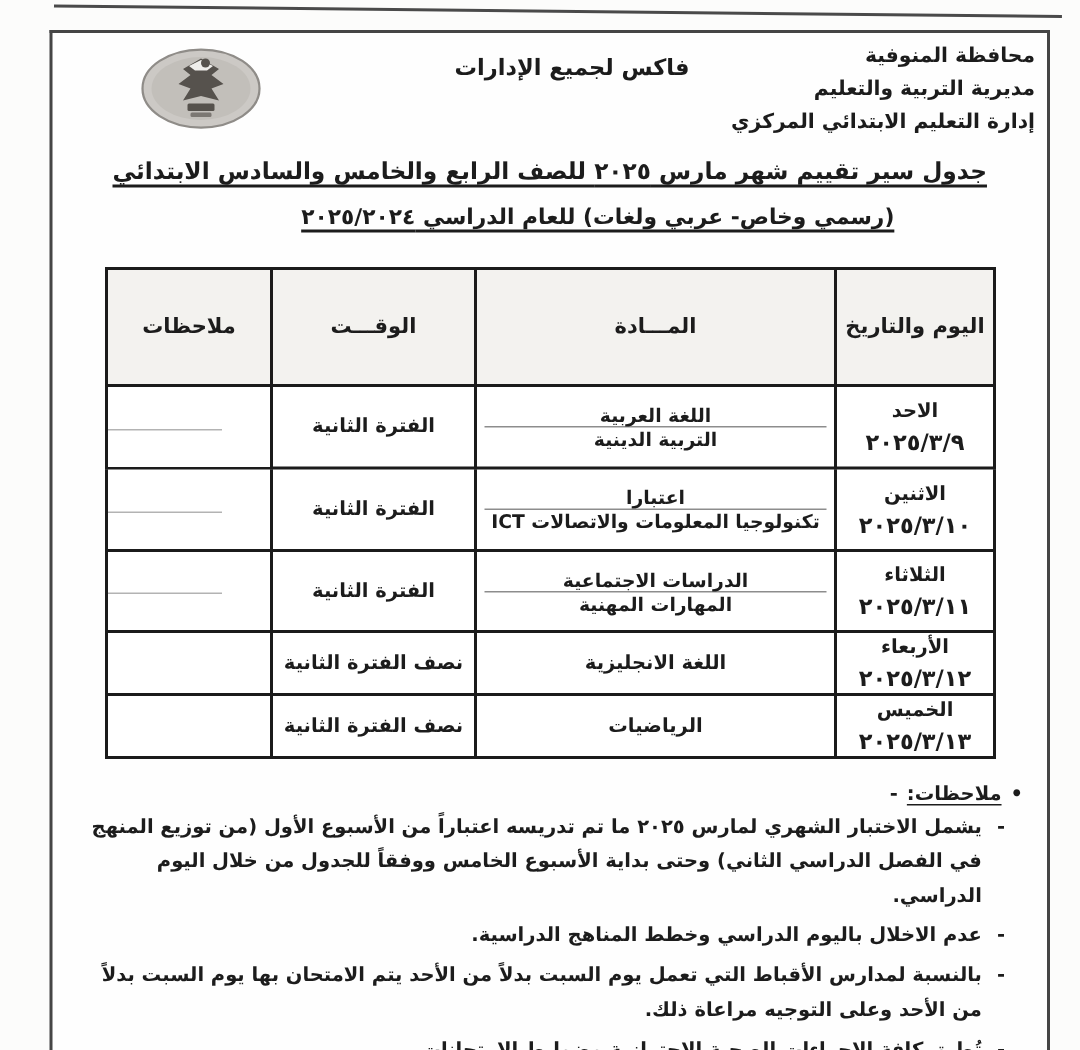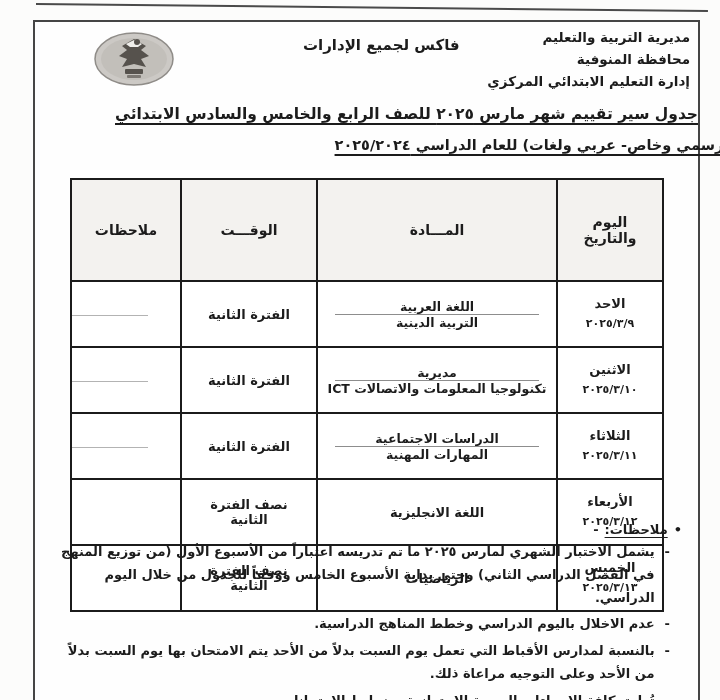--- a/index.html
+++ b/index.html
@@ -13,36 +13,36 @@
     background:#4a4a4a;transform:rotate(0.6deg);transform-origin:left top;
   }
   .frame{
     position:absolute;left:33px;top:20px;width:663px;height:690px;
     border:2px solid #454545;border-bottom:none;background:#fefefe;
   }
   .emblem{position:absolute;left:58px;top:9px;}
   .fax{position:absolute;left:268px;top:14px;font-size:15px;white-space:nowrap;}
   .org{position:absolute;right:8px;top:4px;text-align:right;font-size:13.5px;line-height:22px;direction:rtl;}
   .org div{white-space:nowrap;}
-  .title{position:absolute;left:0;width:100%;direction:rtl;}
+  .title{position:absolute;left:0;width:100%;text-align:center;direction:rtl;}
   .title-1{top:83px;font-size:15.5px;}
   .title-2{top:115px;font-size:14.5px;padding-left:32px;}
   .title span{text-decoration:underline;text-underline-offset:4px;text-decoration-thickness:2px;}
 
   table.sched{
     position:absolute;left:35px;top:156px;width:592px;
     direction:rtl;border-collapse:collapse;table-layout:fixed;
   }
   table.sched th,table.sched td{
-    border:2px solid #1b1b1b;padding:12px;text-align:center;vertical-align:middle;
+    border:2px solid #1b1b1b;padding:0;text-align:center;vertical-align:middle;
     font-size:13px;font-weight:bold;background:#fff;
   }
   table.sched th{height:76px;font-size:14px;background:#f3f2ef;}
   td.day-cell{background:#f3f2ef;line-height:20px;}
-  .day-date{font-size:11px;}
+  .day-date{font-size:15px;}
   td.subject-cell{padding:0;margin-left:17px;}
   .subject-stack{display:flex;flex-direction:column;height:100%;}
   .subject-stack .half{flex:1;display:flex;align-items:center;justify-content:center;white-space:nowrap;font-size:12.5px;}
   .subject-stack .half.first{border-bottom:1px solid #8d8d8d;margin:0 5px;}
   .subject-single{white-space:nowrap;text-align:center;}
   td.notes-cell{position:relative;}
   .partial-line{position:absolute;left:0;top:52%;width:70%;height:1px;background:#b3b3b3;}
   .r-tall{height:55px;} .r-mid{height:54px;} .r-short{height:38px;}
 
   .notes-sec{position:absolute;top:500px;right:16px;left:14px;direction:rtl;text-align:right;font-size:13px;}
@@ -67,22 +67,22 @@
       <path d="M33 13 L41 9 L49 13 L45 16 L37 16 Z" fill="#efeeeb"></path>
       <circle cx="44" cy="11" r="3" fill="#56524d"></circle>
       <rect x="32" y="38" width="18" height="5" rx="1" fill="#56524d"></rect>
       <rect x="34" y="44" width="14" height="3" rx="1" fill="#7b7772"></rect>
     </svg>
   </div>
 
   <div class="fax">فاكس لجميع الإدارات</div>
 
   <div class="org">
+    <div>محافظة المنوفية</div>
     <div>مديرية التربية والتعليم</div>
-    <div>محافظة المنوفية</div>
     <div>إدارة التعليم الابتدائي المركزي</div>
   </div>
 
   <div class="title title-1">
     <span>جدول سير تقييم شهر مارس ٢٠٢٥ للصف الرابع والخامس والسادس الابتدائي</span>
   </div>
   <div class="title title-2">
     <span>(رسمي وخاص- عربي ولغات) للعام الدراسي ٢٠٢٥/٢٠٢٤</span>
   </div>
 
@@ -118,21 +118,21 @@
           </td>
     </tr>
 
     <tr class="r-tall">
       <td class="day-cell">
         <div>الاثنين</div>
         <div class="day-date">٢٠٢٥/٣/١٠</div>
       </td>
       <td class="subject-cell">
         <div class="subject-stack">
-          <div class="half first">مديرية</div>
+          <div class="half first">اعتبارا</div>
           <div class="half">تكنولوجيا المعلومات والاتصالات ICT</div>
         </div>
       </td>
       <td>الفترة الثانية</td>
       <td class="notes-cell">
             <div class="partial-line"></div>
           </td>
     </tr>
 
     <tr class="r-mid">

